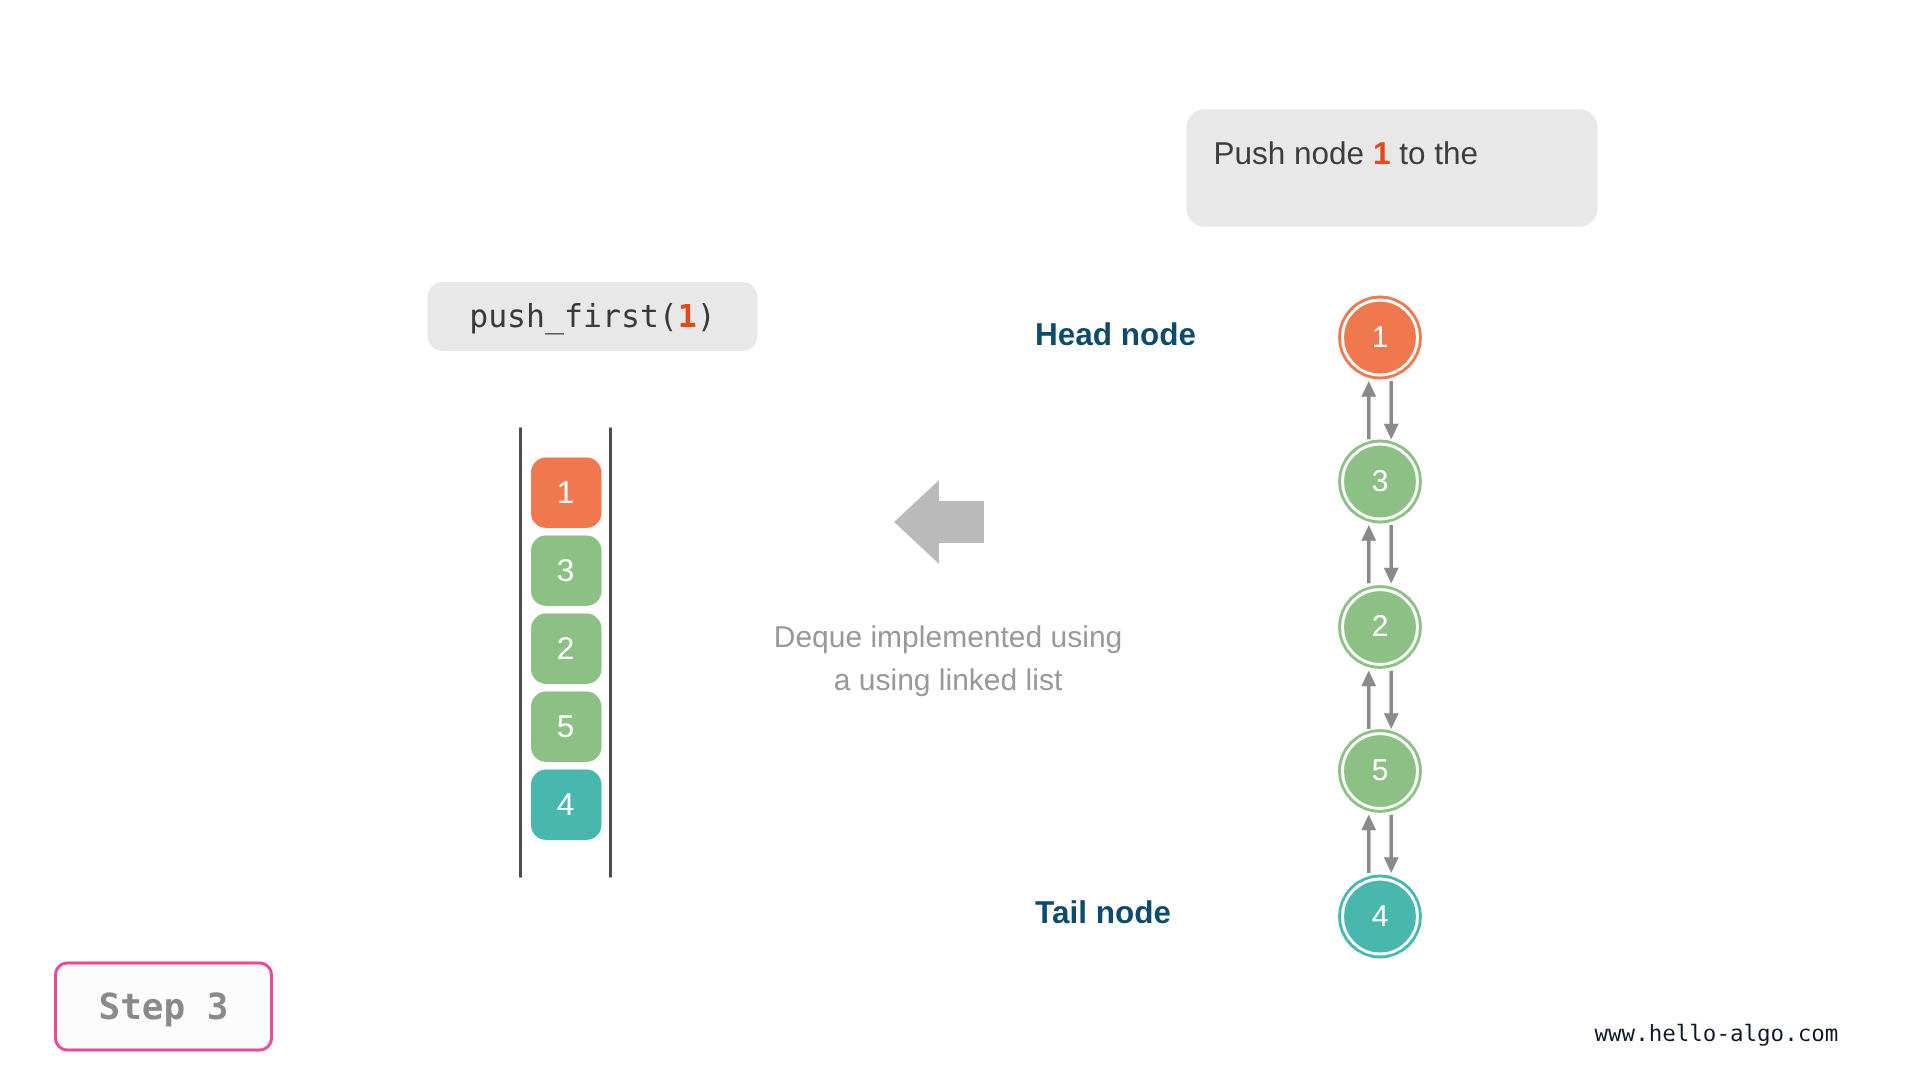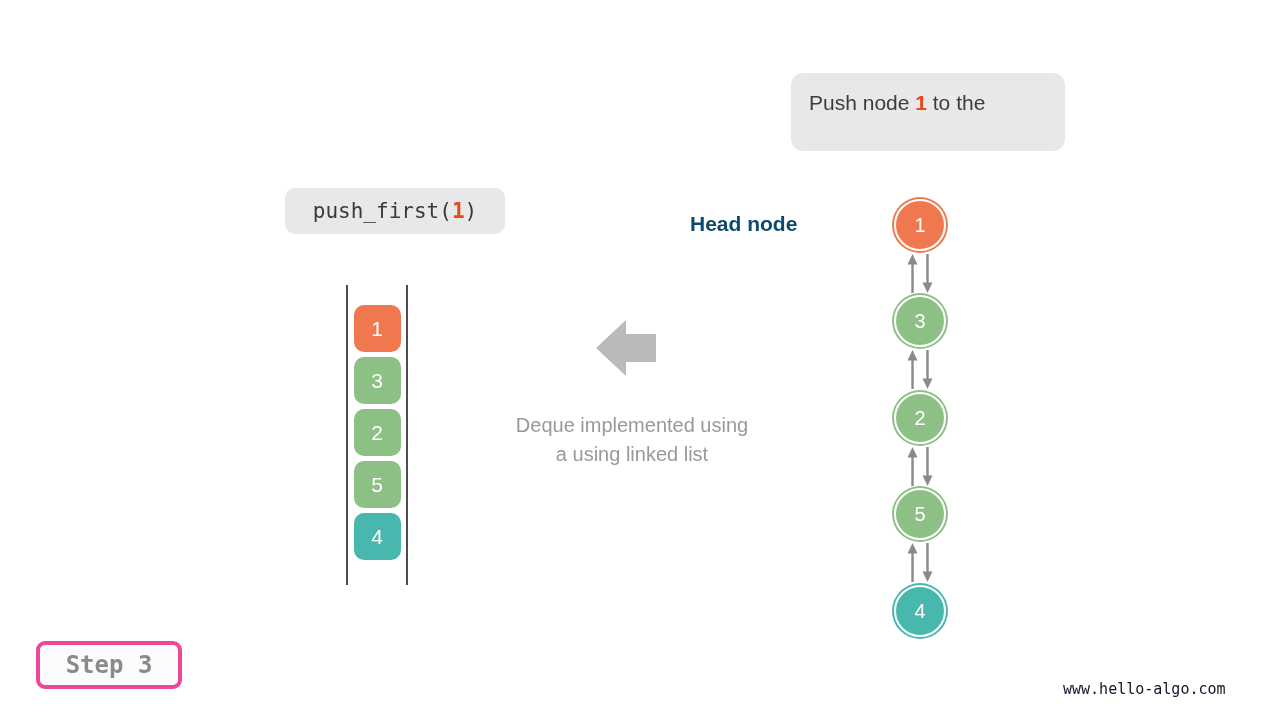--- a/index.html
+++ b/index.html
@@ -27,22 +27,22 @@
   
   .caption{left:462px;top:399px;width:340px;text-align:center;color:#999999;font-size:20px;line-height:29px;margin-top:12px;}
 
   
   .ll-node{width:56px;height:56px;border-radius:50%;display:flex;align-items:center;justify-content:center;
     color:#fff;font-size:20px;font-weight:500;}
   .ll-node::after{content:"";position:absolute;inset:2px;border:2px solid #fff;border-radius:50%;}
   .side-label{width:177px;text-align:left;font-size:21px;font-weight:bold;color:#0c4a6e;}
 
   
-  .step{left:36px;top:641px;width:146px;height:48px;box-sizing:border-box;background:#FCFCFC;
-    border:4px solid #ec4899;border-radius:9px;display:flex;align-items:center;justify-content:center;
+  .step{left:36px;top:641px;width:146px;height:60px;box-sizing:border-box;background:#FCFCFC;
+    border:2px solid #ec4899;border-radius:9px;display:flex;align-items:center;justify-content:center;
     font-family:"DejaVu Sans Mono","Liberation Mono",monospace;font-size:24px;font-weight:bold;color:#8A8A8A;text-align:right;}
 
   .watermark{left:1063px;top:680px;font-family:"DejaVu Sans Mono","Liberation Mono",monospace;
     font-size:15px;color:#0f172a;}
 </style>
 </head>
 <body>
 
 <div id="canvas">
 
@@ -77,20 +77,21 @@
   <svg class="abs" style="left:596px;top:319px;" width="60" height="58" viewBox="0 0 60 58">
     <polygon points="0,29 30,1 30,15 60,15 60,43 30,43 30,57" fill="#BABABA"></polygon>
   </svg>
 
   <div class="abs caption">
     <span>Deque implemented using</span><br>
     <span>a using linked list</span>
   </div>
 
   <div class="abs side-label" style="left:690px;top:212px;">Head node</div>
+  <div class="abs side-label" style="left:690px;top:597px;">Tail node</div>
 
   <div class="abs ll-node" style="left: 892px; top: 197px; background: rgb(240, 120, 78);">
       <span>1</span>
     </div>
   <div class="abs ll-node" style="left: 892px; top: 293px; background: rgb(140, 192, 132);">
       <span>3</span>
     </div>
   <div class="abs ll-node" style="left: 892px; top: 390px; background: rgb(140, 192, 132);">
       <span>2</span>
     </div>

